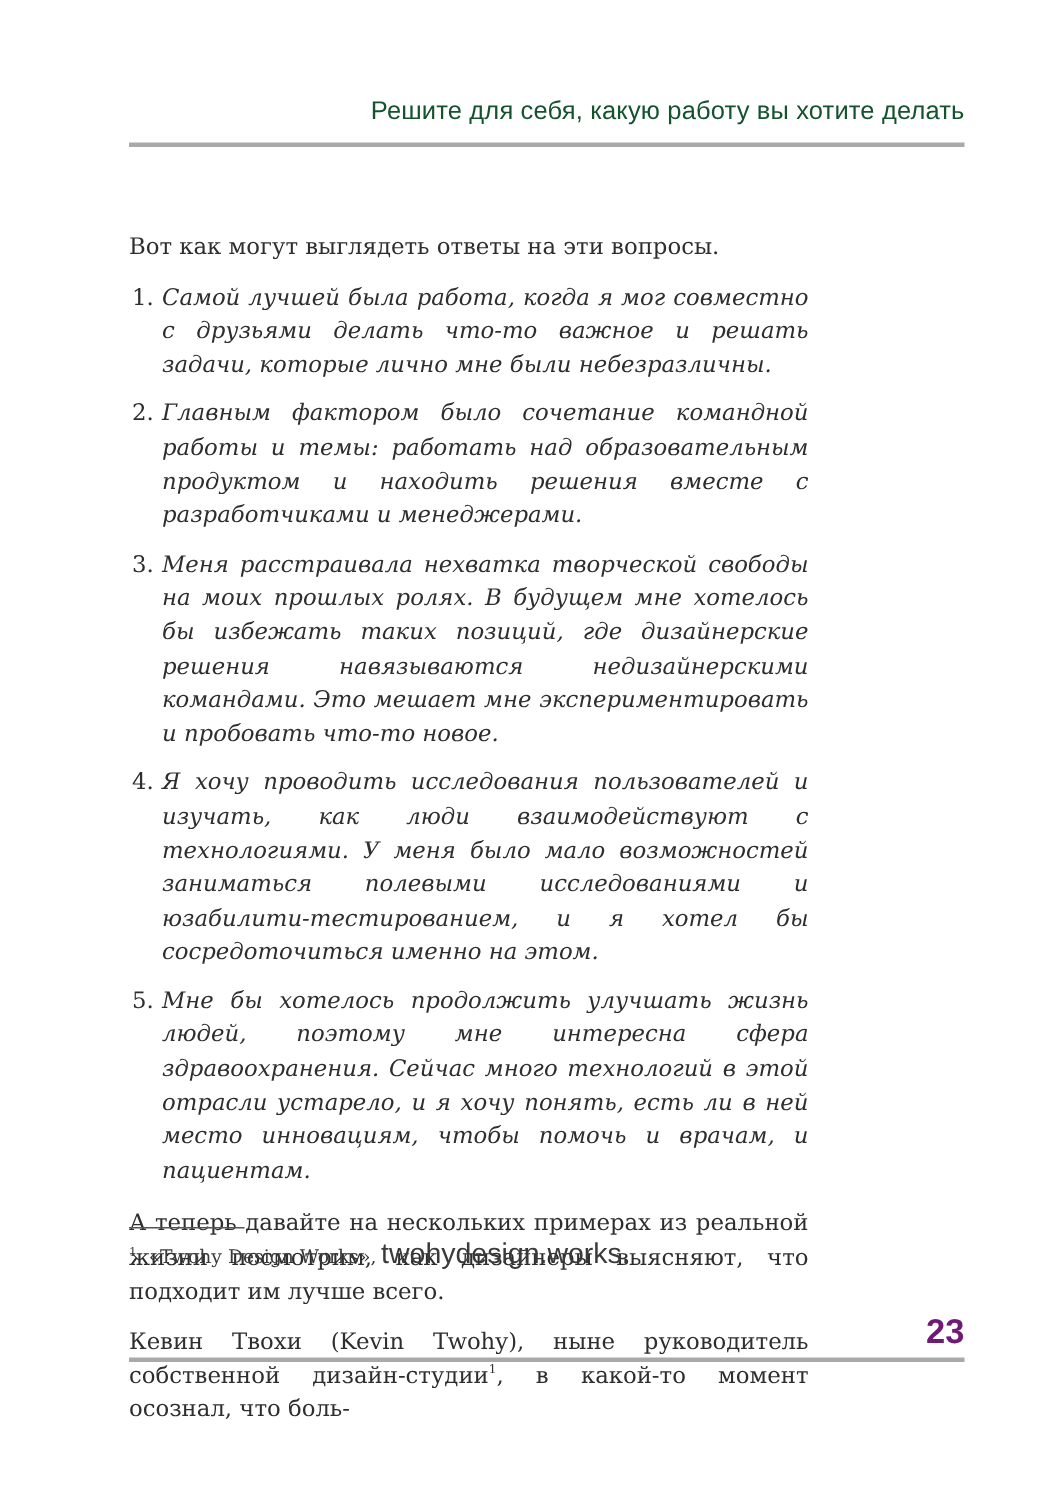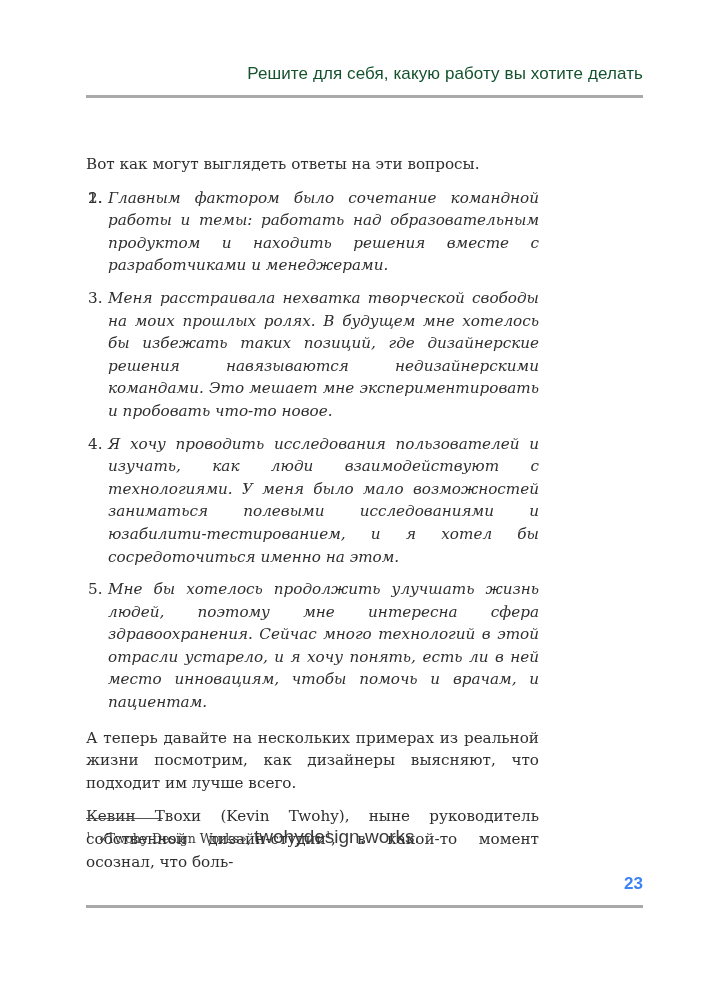--- a/index.html
+++ b/index.html
@@ -108,36 +108,37 @@
       font-size: 8px;
       vertical-align: 7px;
       line-height: 0;
     }
     .page-number {
       position: absolute;
       right: 65px;
       top: 874px;
       font-family: "Liberation Sans", "DejaVu Sans", sans-serif;
       font-weight: bold;
-      font-size: 17px;
-      color: #3b82f6;
+      font-size: 23px;
+      color: #701a75;
     }
   </style>
 </head>
 <body>
 
 <div class="running-head">Решите для себя, какую работу вы хотите делать</div>
 <div class="rule top"></div>
 
 <div class="body">
   <p class="intro">Вот как могут выглядеть ответы на эти вопросы.</p>
 
   <ol class="answers">
     <li>
       <span class="num">1.</span>
+      <span class="text">Самой лучшей была работа, когда я мог совместно с друзьями делать что-то важное и решать задачи, которые лично мне были небезразличны.</span>
     </li>
     <li>
       <span class="num">2.</span>
       <span class="text">Главным фактором было сочетание командной работы и темы: работать над образовательным продуктом и находить решения вместе с разработчиками и ме­неджерами.</span>
     </li>
     <li>
       <span class="num">3.</span>
       <span class="text">Меня расстраивала нехватка творческой свободы на моих прошлых ролях. В будущем мне хотелось бы из­бежать таких позиций, где дизайнерские решения на­вязываются недизайнерскими командами. Это мешает мне экспериментировать и пробовать что-то новое.</span>
     </li>
     <li>

